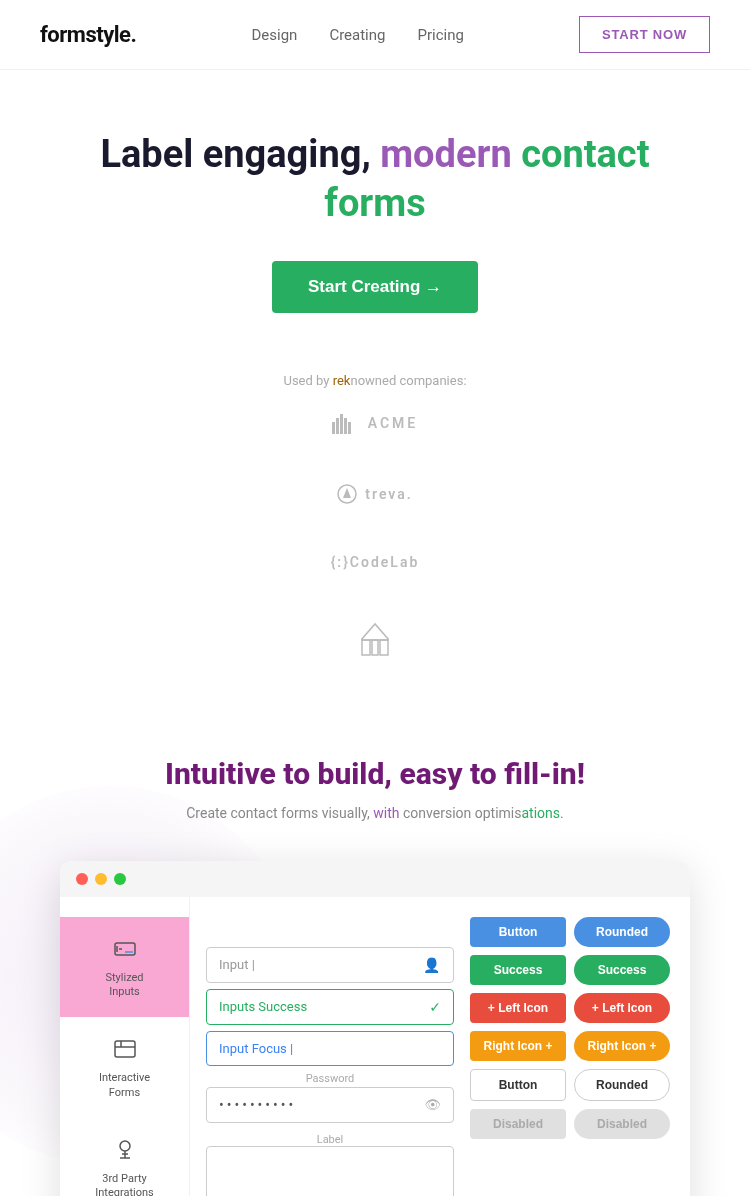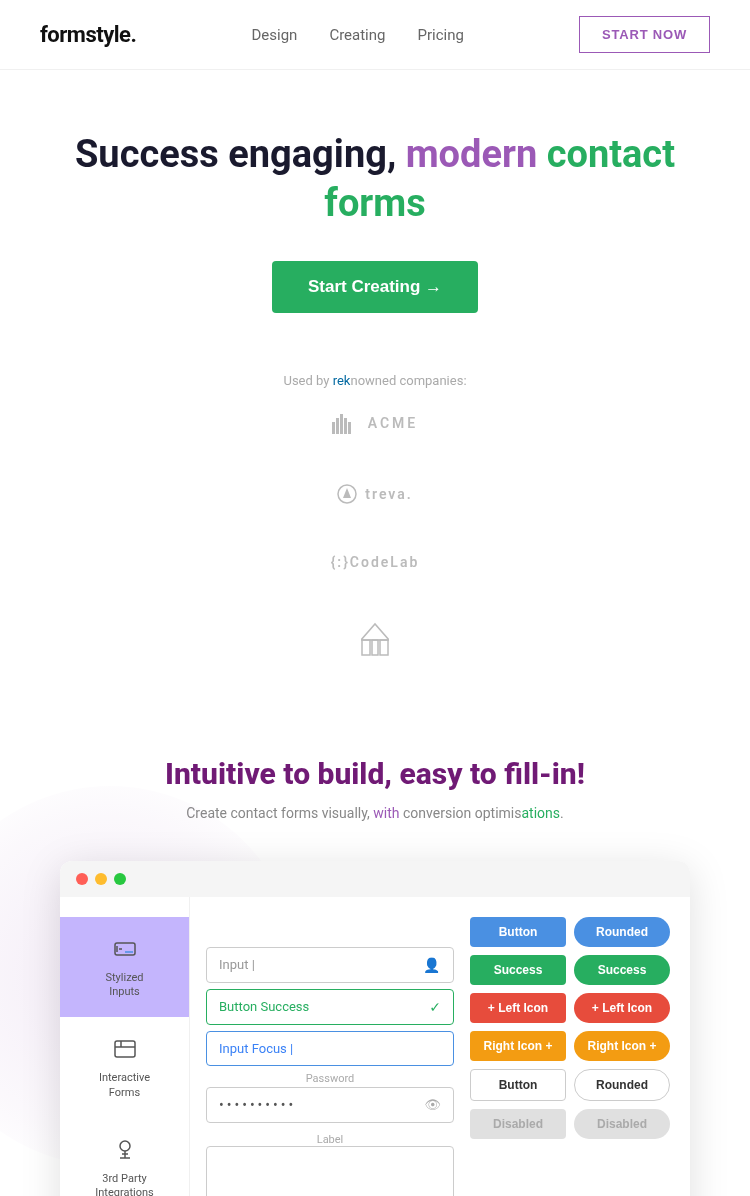--- a/index.html
+++ b/index.html
@@ -85,21 +85,21 @@
     
     .logos-section {
       text-align: center;
       padding: 20px 40px 50px;
     }
     .logos-label {
       color: #aaa;
       font-size: 13px;
       margin-bottom: 24px;
     }
-    .logos-label .rek { color: #0369a1; }
+    .logos-label .rek { color: #a16207; }
     .logos-row {
       display: flex;
       align-items: center;
       justify-content: center;
       gap: 50px;
       flex-direction: column;
     }
     .logo-item {
       display: flex;
       align-items: center;
@@ -182,21 +182,21 @@
     }
     .sidebar-item-win {
       display: flex;
       flex-direction: column;
       align-items: center;
       padding: 18px 10px;
       gap: 8px;
       cursor: pointer;
     }
     .sidebar-item-win.active {
-      background: #c4b5fd;
+      background: #f9a8d4;
     }
     .sidebar-item-win .s-icon {
       width: 28px;
       height: 28px;
       color: #666;
     }
     .sidebar-item-win .s-label {
       font-size: 11px;
       color: #555;
       text-align: center;
@@ -343,21 +343,21 @@
     </li>
     <li>
       <a href="#">Pricing</a>
     </li>
   </ul>
   <button class="nav-cta">START NOW</button>
 </nav>
 
 <section class="hero">
   <h1 class="hero-title">
-    <span>Success engaging, </span><span class="modern">modern</span><span class="contact-forms"> contact forms</span>
+    <span>Label engaging, </span><span class="modern">modern</span><span class="contact-forms"> contact forms</span>
   </h1>
   <button class="hero-cta-btn">Start Creating →</button>
 </section>
 
 <section class="logos-section">
   <p class="logos-label">
     Used by <span class="rek">rek</span>nowned companies:
   </p>
   <div class="logos-row">
 
@@ -442,21 +442,21 @@
       </div>
 
       <div class="window-main">
 
         <div class="inputs-col">
           <div class="mock-input">
             <span style="color:#999">Input |</span>
             <span class="icon-right">👤</span>
           </div>
           <div class="mock-input success">
-            <span>Button Success</span>
+            <span>Inputs Success</span>
             <span class="icon-right" style="color:#27ae60">✓</span>
           </div>
           <div class="mock-input focused">
             <span>Input Focus |</span>
           </div>
           <div>
             <div class="pw-label">Password</div>
             <div class="mock-password">
               <span class="mock-dots">••••••••••</span>
               <span class="mock-eye">👁</span>

